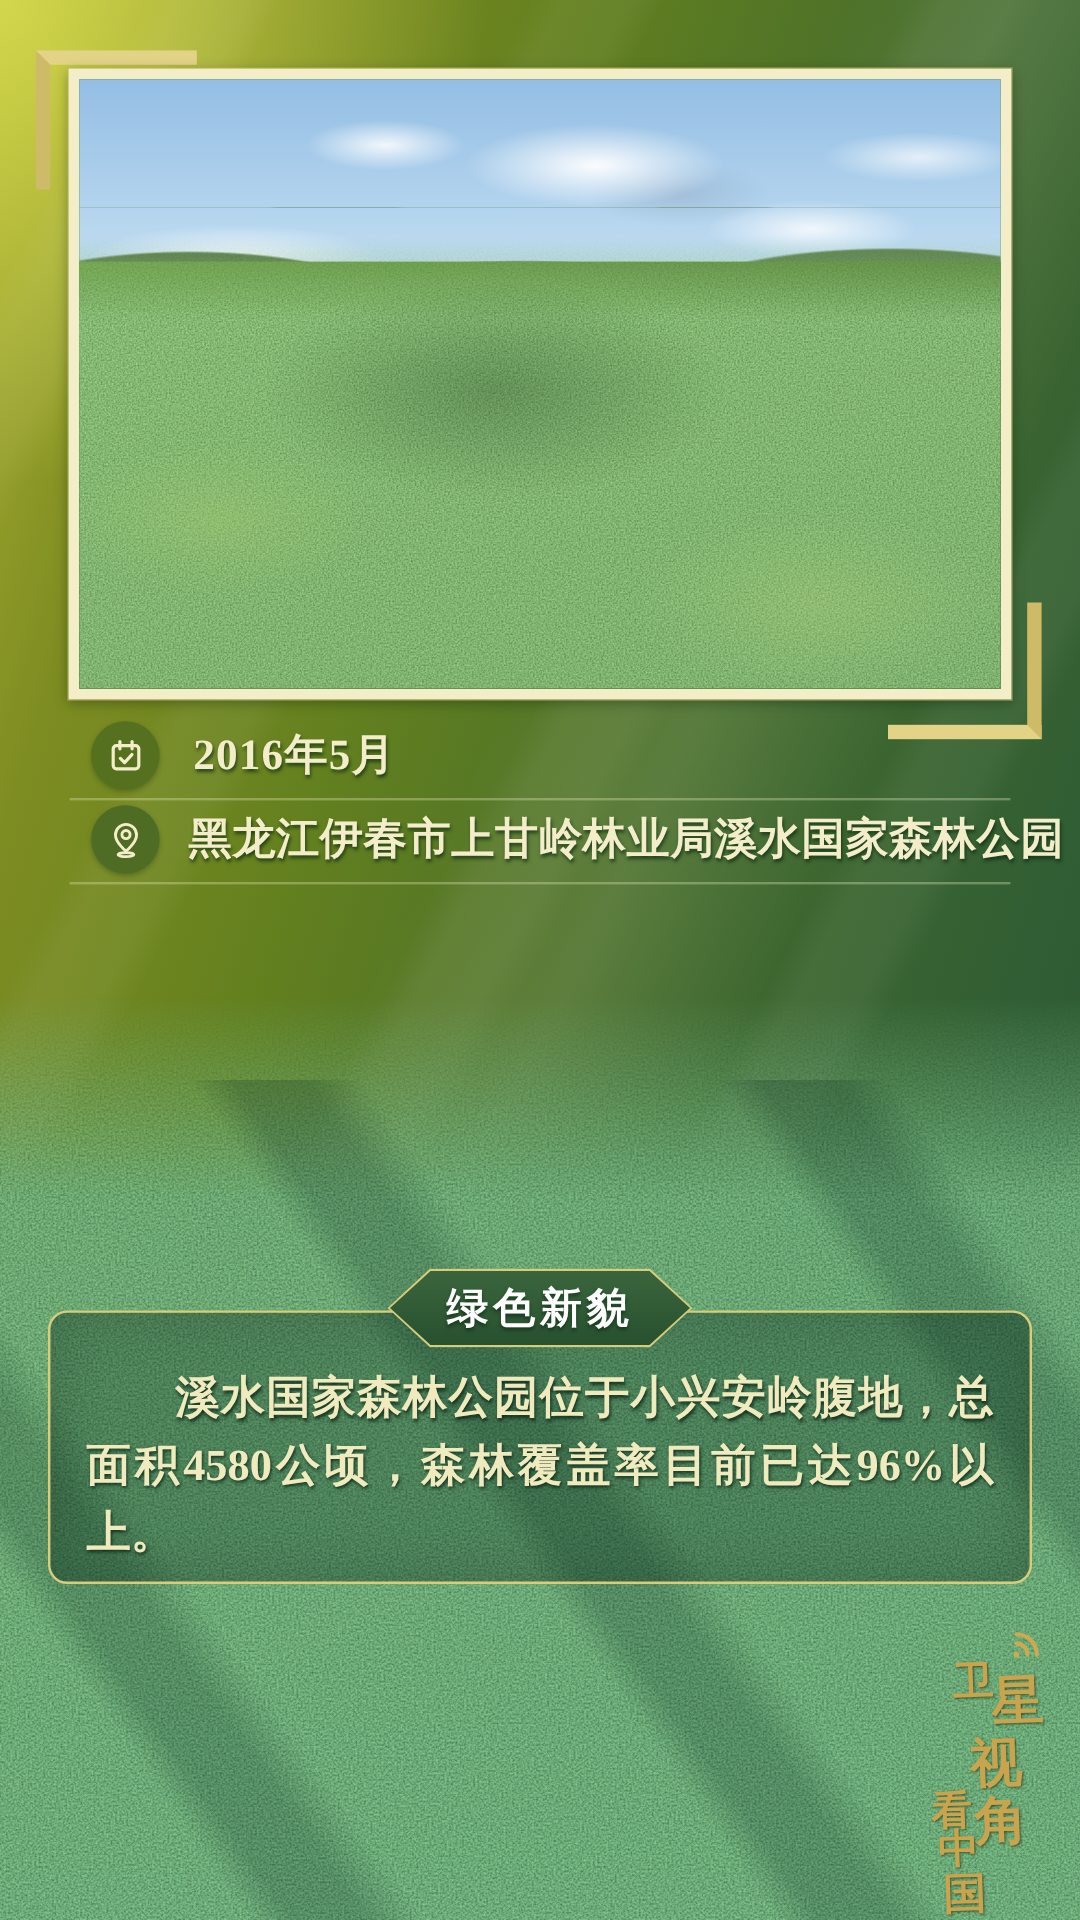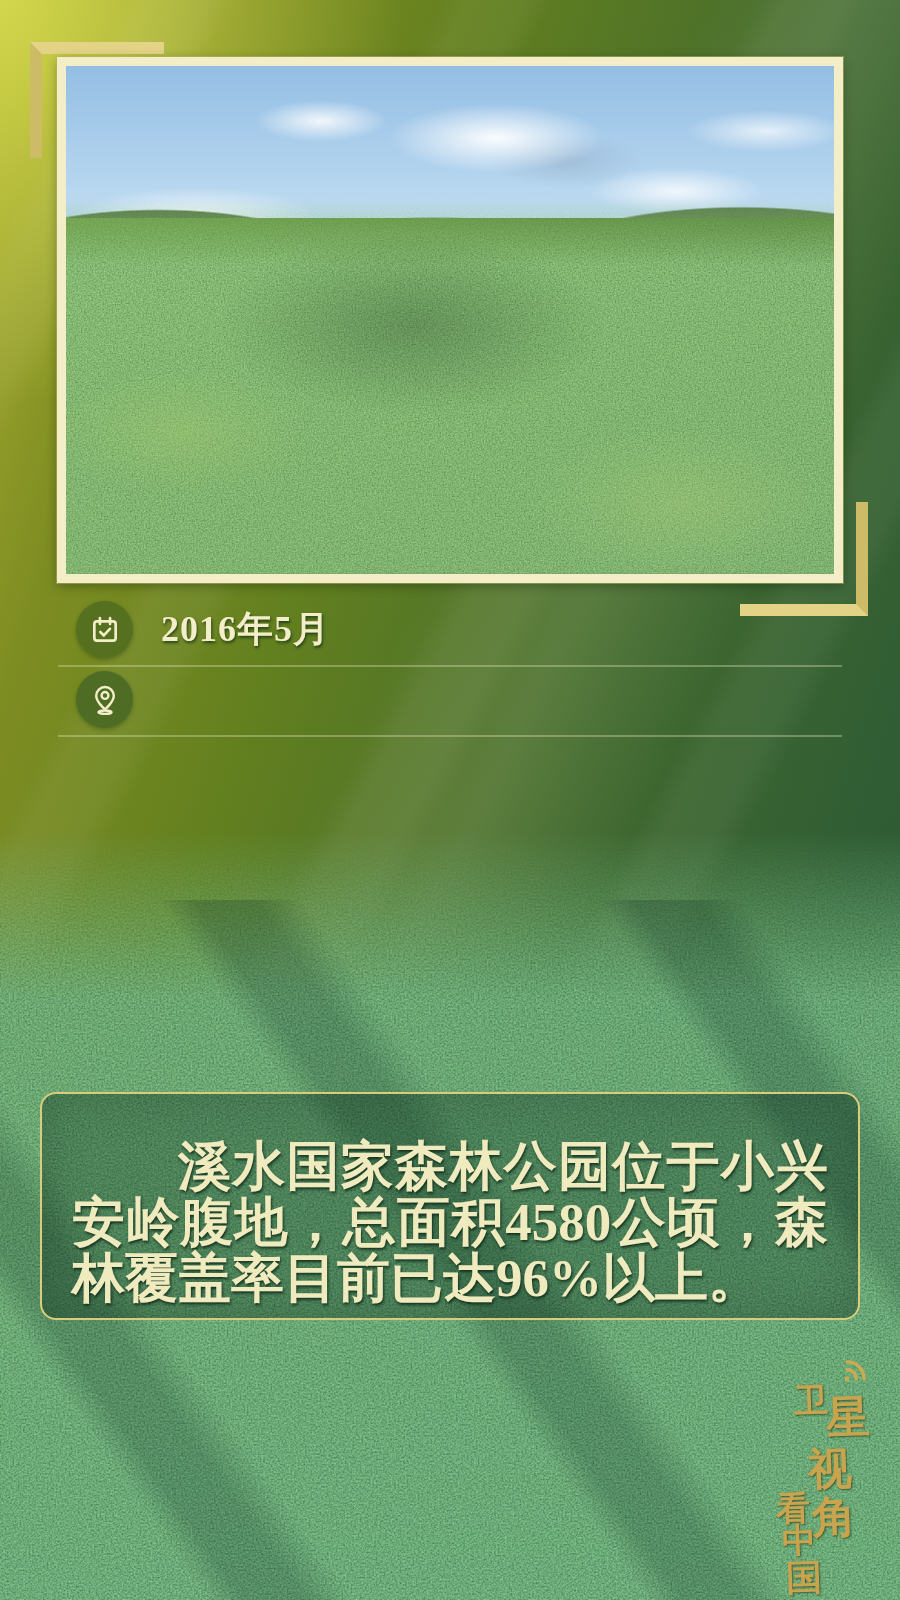--- a/index.html
+++ b/index.html
@@ -65,21 +65,21 @@
   
   .story{position:absolute;left:38px;top:741px;width:824px;font-weight:bold;font-size:41px;line-height:57px;
     color:#ffffff;text-align:justify;text-indent:2em;letter-spacing:1px;
     text-shadow:0 2px 4px rgba(0,35,10,.55);}
   .story .em{color:#f3ea08;}
   
   .section-box{position:absolute;left:40px;top:1092px;width:816px;height:224px;
     border:2px solid #d9cc7b;border-radius:16px;background:rgba(8,42,26,.30);
     box-shadow:inset 0 0 45px rgba(0,22,12,.18);}
   .section-text{padding:44px 30px 0 30px;font-family:"Liberation Serif","DejaVu Serif",serif;font-weight:bold;
-    font-size:53px;line-height:56px;color:#f0eabf;text-indent:2em;text-align:justify;
+    font-size:37px;line-height:56px;color:#f0eabf;text-indent:2em;text-align:justify;
     text-shadow:1px 2px 3px rgba(5,30,15,.8);}
   .badge{position:absolute;left:50%;top:1057px;transform:translateX(-50%);width:254px;height:66px;}
   .badge-outer{position:absolute;inset:0;background:#d9cc7b;
     clip-path:polygon(0 50%,14% 0,86% 0,100% 50%,86% 100%,14% 100%);}
   .badge-inner{position:absolute;inset:2px;background:linear-gradient(180deg,#3a653c,#27512f);
     clip-path:polygon(0 50%,13.6% 0,86.4% 0,100% 50%,86.4% 100%,13.6% 100%);}
   .badge-label{position:absolute;inset:0;display:flex;align-items:center;justify-content:center;
     font-size:35px;font-weight:bold;color:#fff;letter-spacing:4px;text-shadow:0 2px 3px rgba(0,30,10,.5);}
   
   .logo{position:absolute;left:770px;top:1348px;width:120px;height:252px;}
@@ -169,27 +169,33 @@
   <div class="meta-line line-1"></div>
 
   <div class="meta-row row-loc">
     <div class="icon-circle circ-b">
       <svg width="34" height="34" viewBox="0 0 24 24" fill="none" stroke="#f3eec9" stroke-width="1.7" stroke-linecap="round">
         <path d="M12 2.8a6.2 6.2 0 0 1 6.2 6.2c0 4.4-6.2 9.6-6.2 9.6S5.8 13.4 5.8 9A6.2 6.2 0 0 1 12 2.8z"></path>
         <circle cx="12" cy="8.8" r="2.4"></circle>
         <ellipse cx="12" cy="20.6" rx="4.6" ry="1.2"></ellipse>
       </svg>
     </div>
+    <div class="serif-cream loc-text">黑龙江伊春市上甘岭林业局溪水国家森林公园</div>
   </div>
 
   <div class="meta-line line-2"></div>
 
 
   <div class="section-box">
     <div class="section-text">溪水国家森林公园位于小兴安岭腹地，总面积4580公顷，森林覆盖率目前已达96%以上。</div>
+  </div>
+  <div class="badge">
+    <div class="badge-outer"></div>
+    <div class="badge-inner"></div>
+    <div class="badge-label">绿色新貌</div>
   </div>
 
   <div class="logo">
     <svg class="signal" width="34" height="34" viewBox="0 0 24 24" fill="none" stroke="#cfa952" stroke-width="2.4" stroke-linecap="round">
       <circle cx="5" cy="19" r="1.7" fill="#cfa952" stroke="none"></circle>
       <path d="M5 12.5a6.5 6.5 0 0 1 6.5 6.5"></path>
       <path d="M5 7a12 12 0 0 1 12 12"></path>
     </svg>
     <span class="logo-char lc0">卫</span>
     <span class="logo-char lc1">星</span>

